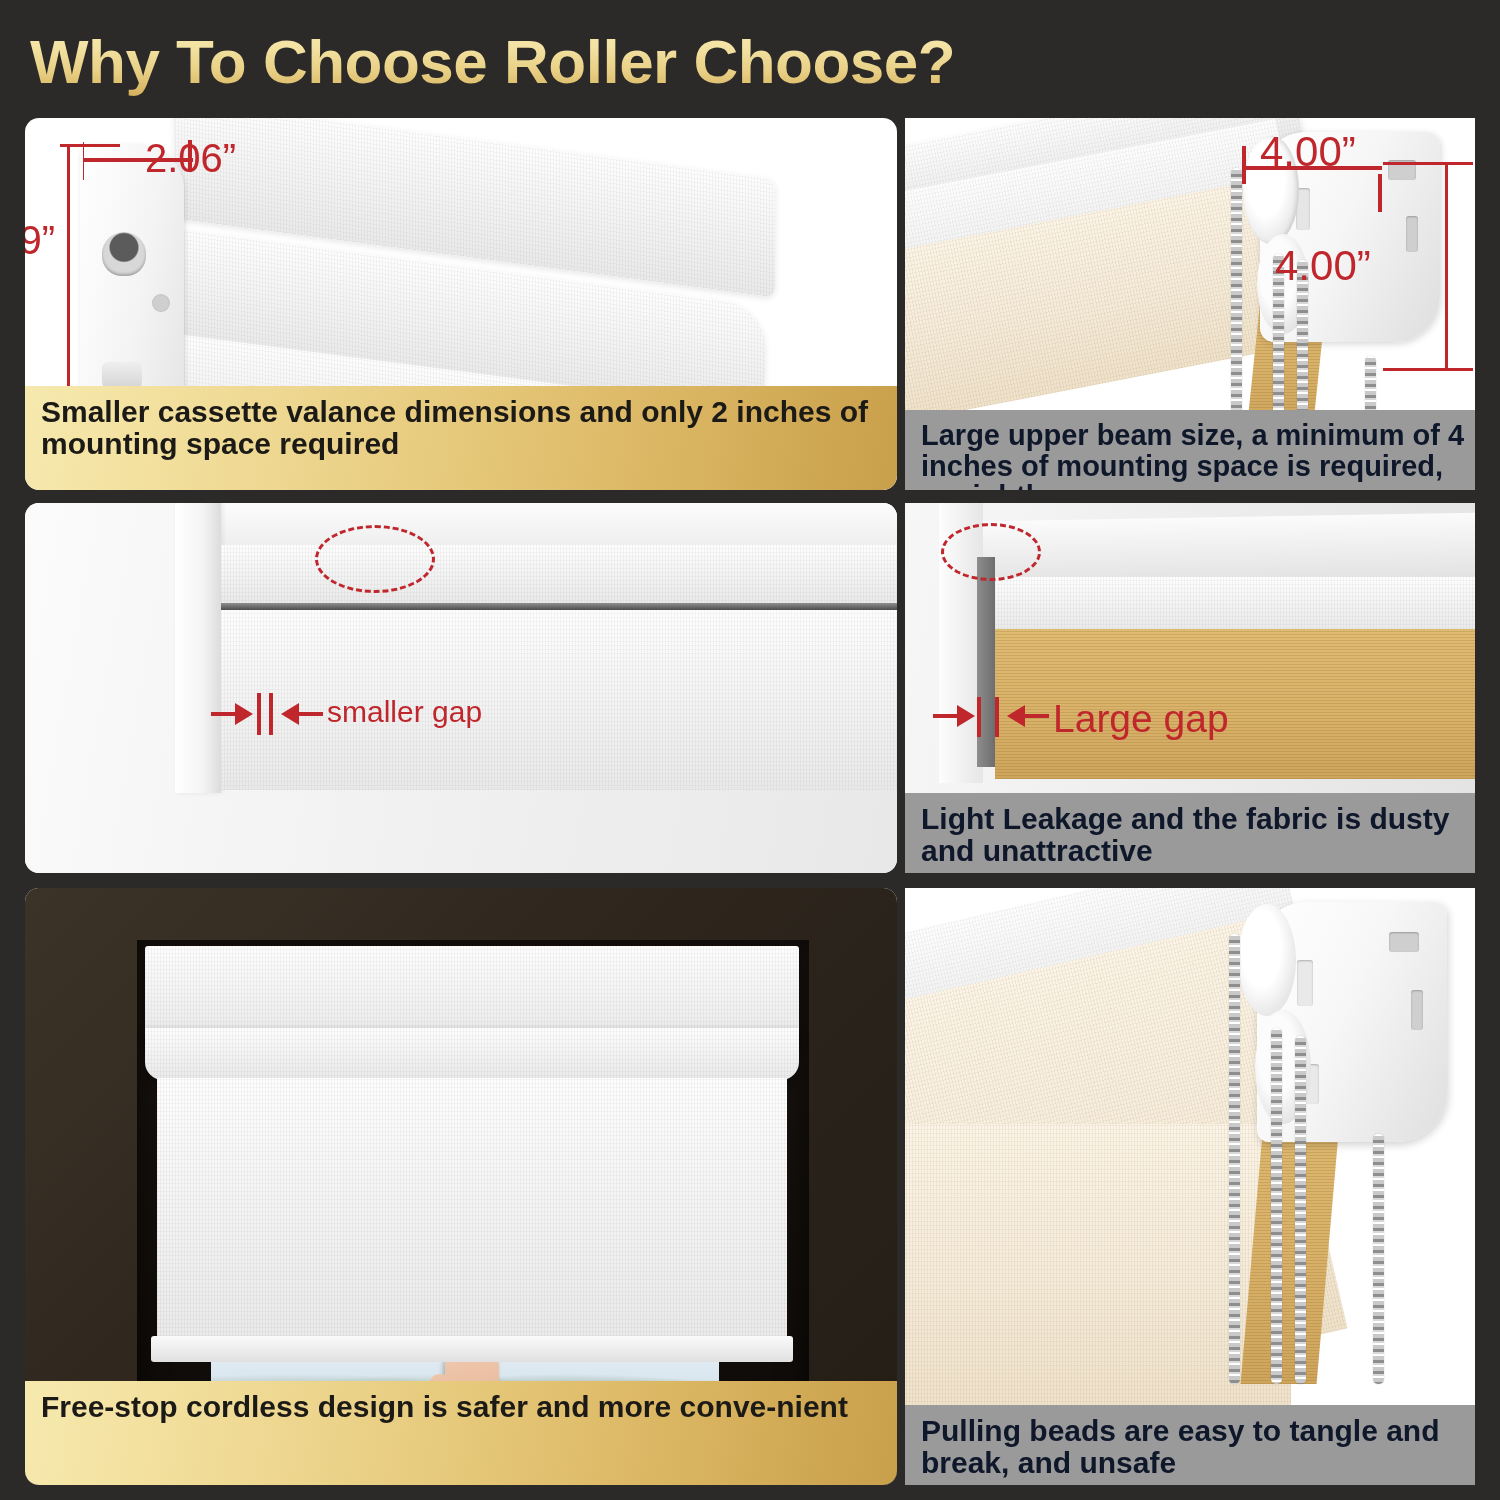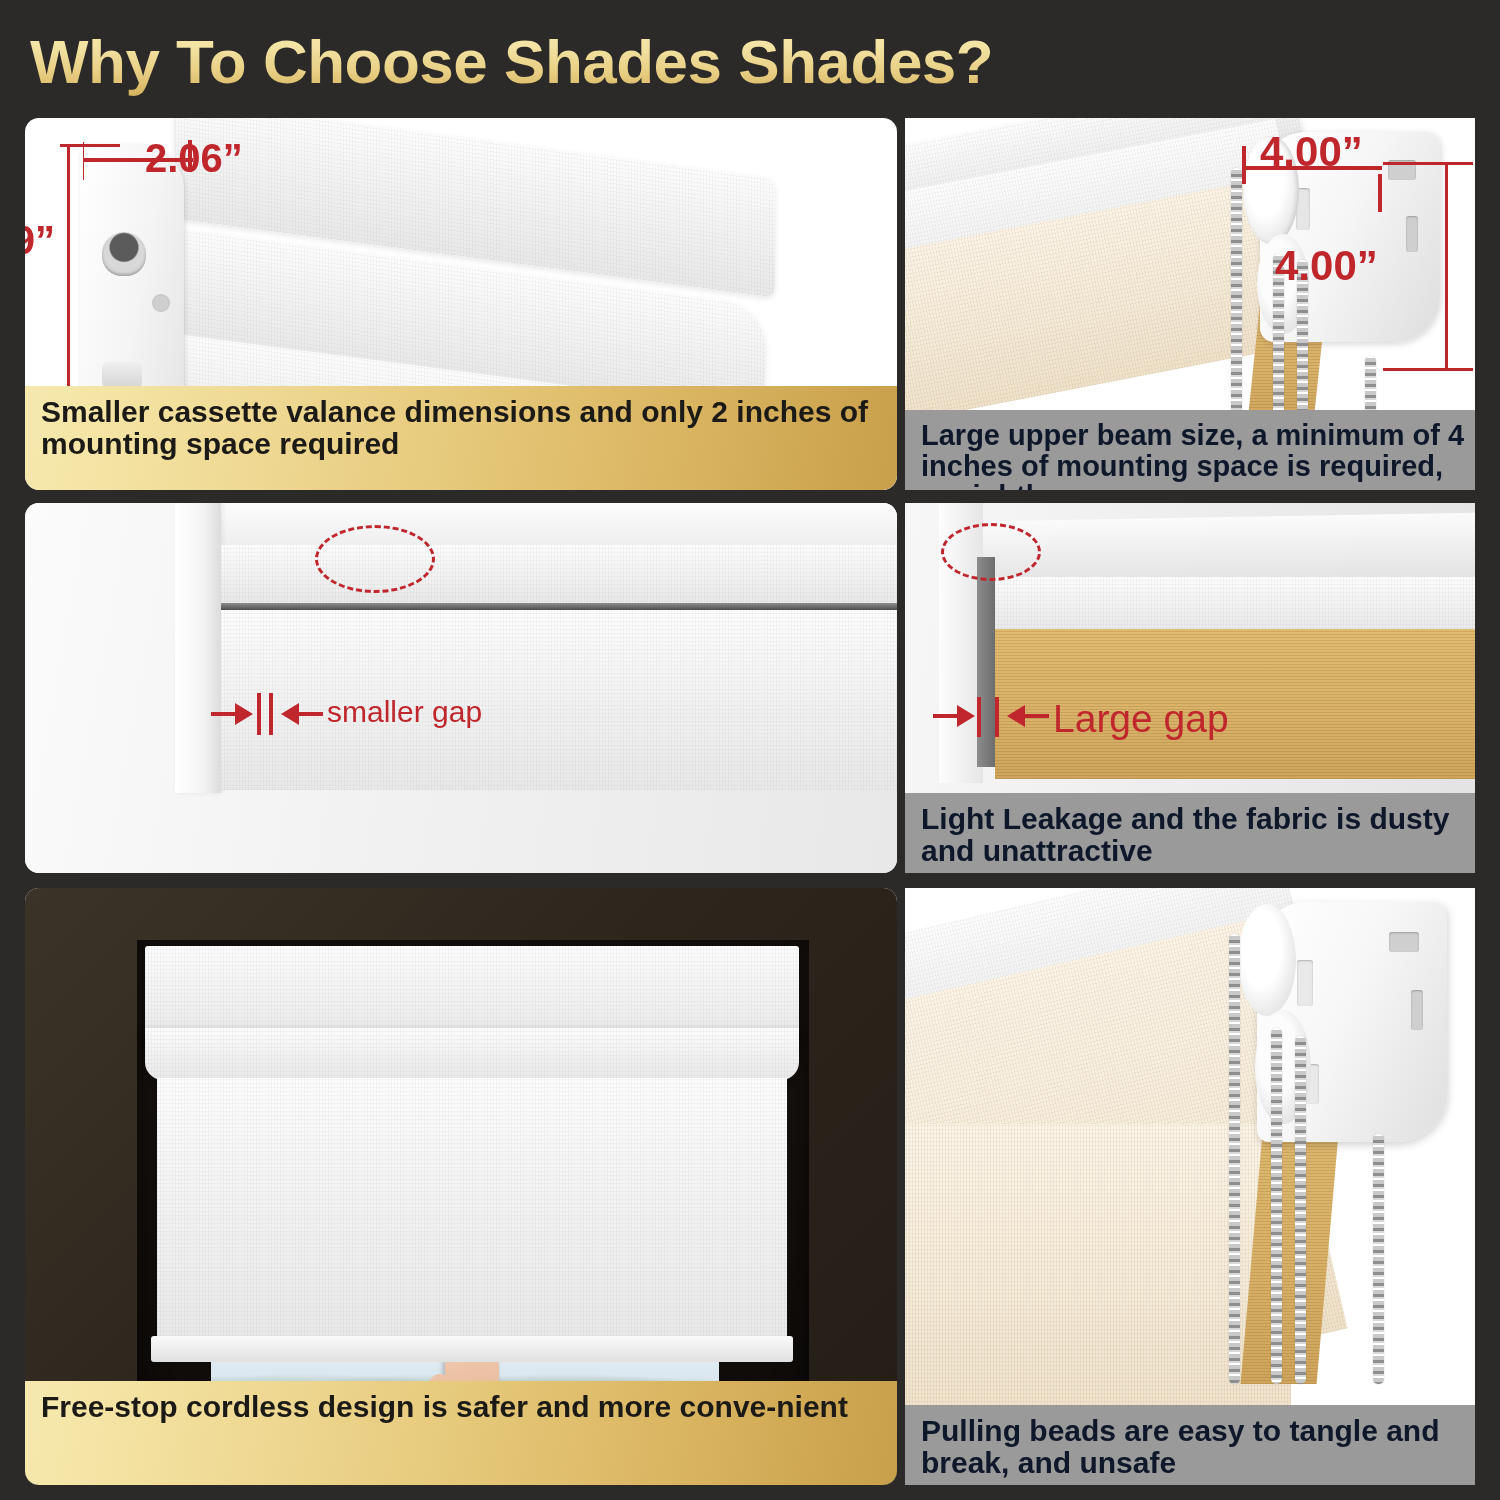--- a/index.html
+++ b/index.html
@@ -89,21 +89,21 @@
   .fabric-tan {
     background:
       repeating-linear-gradient(0deg, rgba(120,85,25,.18) 0 1px, rgba(255,255,255,0) 1px 3px),
       linear-gradient(180deg,#e0bb72 0%, #d9b169 60%, #cfa55c 100%);
   }
 
   
   .dim-label {
     position: absolute;
     color: #c0272d;
-    font-weight: bold;
+    font-weight: normal;
     white-space: nowrap;
   }
   .dim-line { position: absolute; background: #c0272d; }
   .dashed-ellipse {
     position: absolute;
     border: 3px dashed #c0272d;
     border-radius: 50%;
   }
   .gap-label {
     position: absolute;
@@ -373,21 +373,21 @@
     width: 56px; height: 114px;
     background: radial-gradient(ellipse at 40% 40%,#fcfcfc 0 40%,#cfcfcf 100%);
     border-radius: 50%;
   }
 </style>
 </head>
 <body>
 
 <div id="page">
 
-  <div class="title">Why To Choose Shades Shades?</div>
+  <div class="title">Why To Choose Roller Choose?</div>
 
   <div class="panel left row1">
     <div class="stage">
 
       <div id="p1-valance-top" class="fabric-white"></div>
       <div id="p1-valance-bot" class="fabric-white"></div>
       <div id="p1-valance-tail" class="fabric-white"></div>
 
       <div id="p1-endcap">
         <div id="p1-knob"></div>

